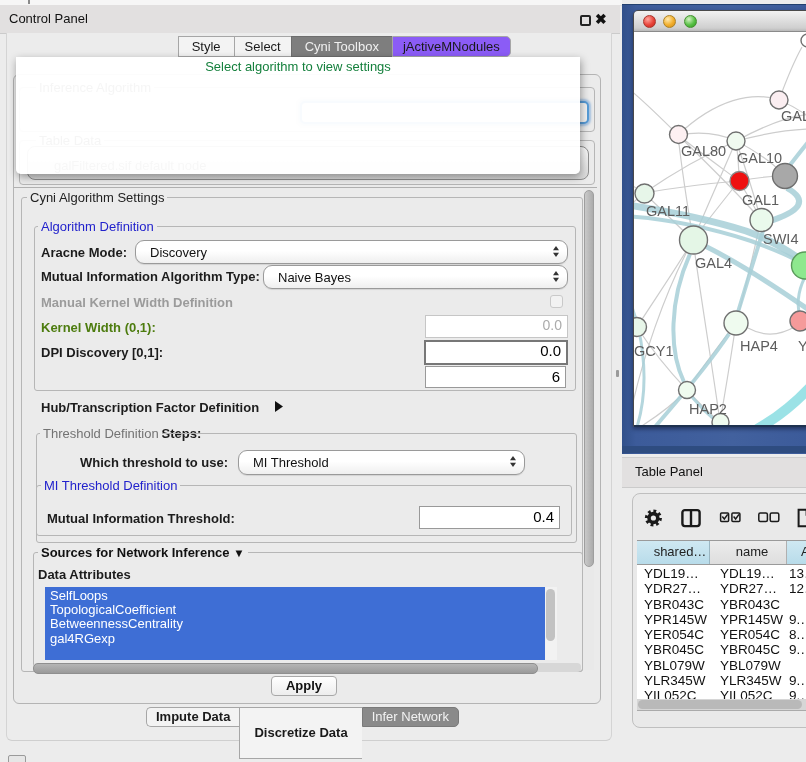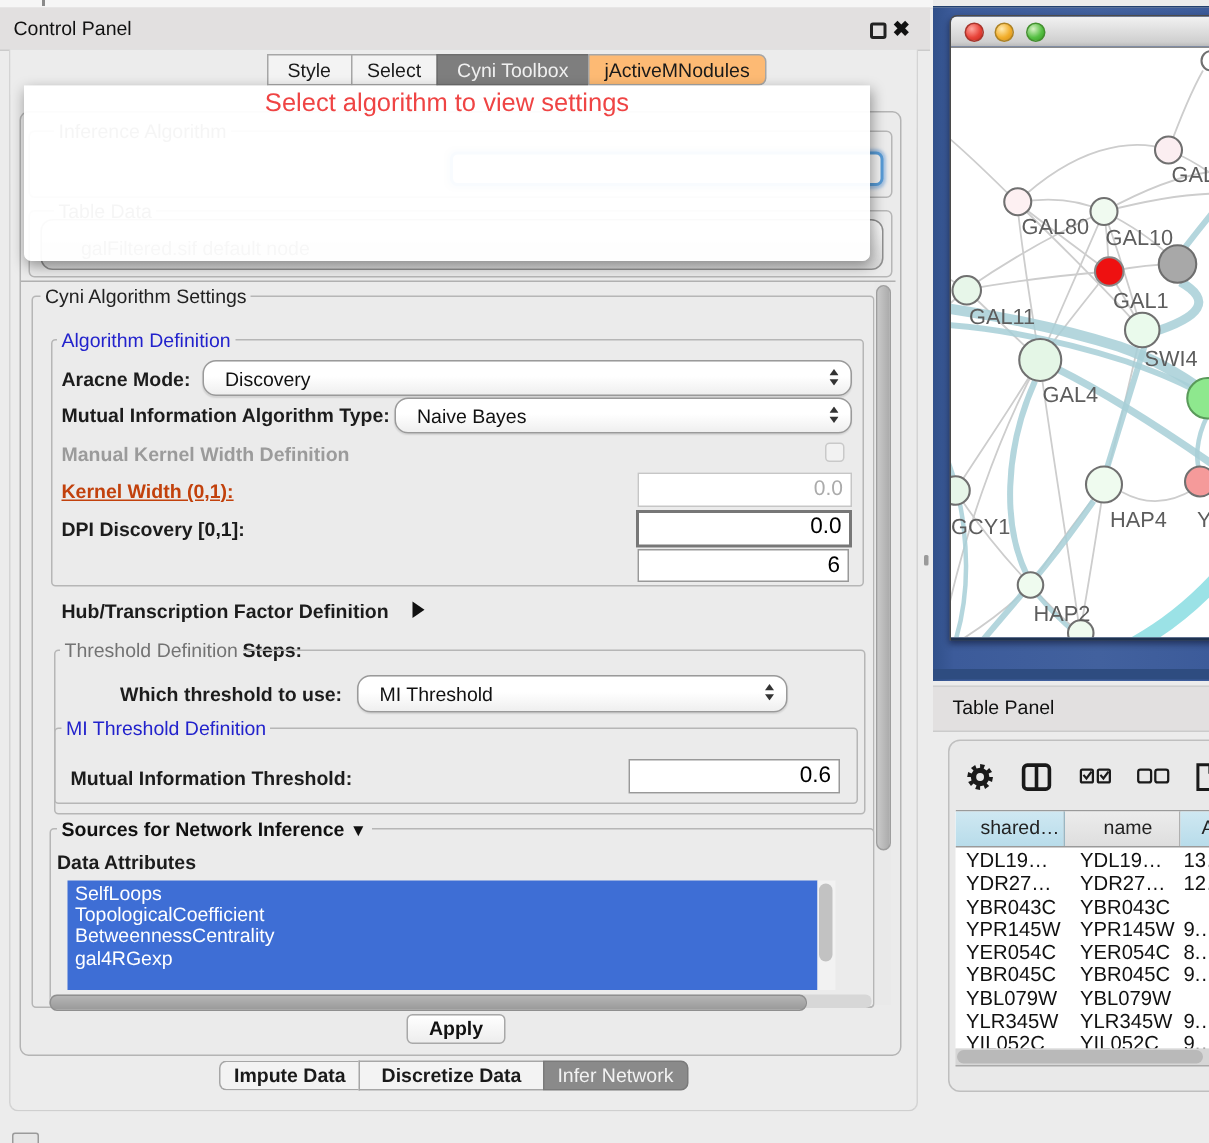--- a/index.html
+++ b/index.html
@@ -32,37 +32,37 @@
       <line x1="3" y1="3" x2="3" y2="11" stroke="#5a8a5a" stroke-width="1.4"></line>
       <line x1="3" y1="11" x2="9" y2="11" stroke="#5a8a5a" stroke-width="1.4"></line>
       <line x1="3" y1="6" x2="9" y2="5" stroke="#5a8a5a" stroke-width="1.2"></line>
       <circle cx="3" cy="2.6" r="2.4" fill="#4caf50" stroke="#2c7c30" stroke-width="0.8"></circle>
       <circle cx="9.6" cy="5" r="2.4" fill="#4caf50" stroke="#2c7c30" stroke-width="0.8"></circle>
       <circle cx="9.6" cy="11" r="2.4" fill="#4caf50" stroke="#2c7c30" stroke-width="0.8"></circle>
     </svg>Network</div>
   <div style="background:#f3f3f3;border:1px solid #a6a6a6;border-right:none;height:19px;line-height:19px;padding:0 13px;">Style</div>
   <div style="background:#f3f3f3;border:1px solid #a6a6a6;border-right:none;height:19px;line-height:19px;padding:0 10px;">Select</div>
   <div style="background:#7e7e7e;border:1px solid #6e6e6e;border-right:none;height:19px;line-height:19px;padding:0 13px;color:#f0f0f0;">Cyni Toolbox</div>
-  <div style="background:#fdba74;border:1px solid #a6a6a6;border-radius:0 5px 5px 0;height:19px;line-height:19px;padding:0 10px;">jActiveMNodules</div>
+  <div style="background:#8b5cf6;border:1px solid #a6a6a6;border-radius:0 5px 5px 0;height:19px;line-height:19px;padding:0 10px;">jActiveMNodules</div>
 </div>
 
 <div class="abs" style="left:13px;top:74px;width:586px;height:628px;background:#ebebeb;border:1px solid #b4b4b4;border-radius:6px;"></div>
 <div class="abs" style="left:14px;top:187px;width:583px;height:1px;background:#b0b0b0;"></div>
 
 <div class="gbox" style="left:19px;top:87px;width:574px;height:43px;background:#ebebeb;"></div>
 <div class="glabel" style="left:36px;top:81px;color:#222;">Inference Algorithm</div>
 <div class="abs" style="left:300px;top:101px;width:285px;height:19px;border-radius:5px;border:2.5px solid #579bd6;box-shadow:0 0 2px 1.5px rgba(100,155,215,0.5);background:#f2f2f2;"></div>
 <div class="gbox" style="left:19px;top:140px;width:574px;height:43px;background:#ebebeb;"></div>
 <div class="glabel" style="left:36px;top:134px;color:#222;">Table Data</div>
 <div class="abs" style="left:27px;top:146px;width:560px;height:32px;border:1px solid #8f8f8f;border-radius:8px;background:linear-gradient(#fafafa,#d8d8d8);overflow:hidden;">
   <div style="position:absolute;left:26px;top:11px;font-size:13px;color:#444;">galFiltered.sif default node</div>
 </div>
 
 <div class="abs" style="left:16px;top:57px;width:564px;height:117px;background:rgba(255,255,255,0.955);border-radius:0 0 5px 5px;box-shadow:1px 3px 9px rgba(0,0,0,0.38);z-index:30;">
-  <div style="position:absolute;left:0;top:2px;width:100%;text-align:center;font-size:17px;color:#ef4444;">Select algorithm to view settings</div>
+  <div style="position:absolute;left:0;top:2px;width:100%;text-align:center;font-size:13px;color:#15803d;">Select algorithm to view settings</div>
 </div>
 
 <div id="settings">
 
 <div class="gbox" style="left:21px;top:197px;width:560px;height:473px;border-radius:3px;"></div>
 <div class="glabel" style="left:27px;top:191px;color:#222;">Cyni Algorithm Settings</div>
 
 <div class="gbox" style="left:34px;top:226px;width:540px;height:163px;border-radius:3px;"></div>
 <div class="glabel" style="left:38px;top:220px;color:#2222cc;">Algorithm Definition</div>
 
@@ -80,21 +80,21 @@
   <div class="ctext">Naive Bayes</div>
   <svg class="spin" style="top:5px;right:8px;width:6px;" width="6" height="11" viewBox="0 0 6 11">
         <path d="M3 0 L6 4.2 L0 4.2 Z" fill="#333"></path>
         <path d="M3 11 L6 6.8 L0 6.8 Z" fill="#333"></path>
       </svg>
 </div>
 
 <div class="blabel" style="left:41px;top:295px;color:#9b9b9b;">Manual Kernel Width Definition</div>
 <div class="abs" style="left:550px;top:295px;width:11px;height:11px;background:#f2f2f2;border:1px solid #c9c9c9;border-radius:3px;"></div>
 
-<div class="blabel" style="left:41px;top:320px;color:#c2410c;text-decoration:underline;">Kernel Width (0,1):</div>
+<div class="blabel" style="left:41px;top:320px;color:#4d7c0f;">Kernel Width (0,1):</div>
 <div class="field" style="left:425px;top:315px;width:136px;height:20px;border:1px solid #c6c6c6;color:#ababab;padding:1px 5px 0 0;">0.0</div>
 
 <div class="blabel" style="left:41px;top:345px;">DPI Discovery [0,1]:</div>
 <div class="field" style="left:424px;top:340px;width:135px;height:21px;border:2px solid #777777;padding:0 5px 0 0;font-size:15px;">0.0</div>
 
 <div class="blabel" style="left:41px;top:390px;margin-top:36px;">Mutual Information Steps:</div>
 <div class="field" style="left:425px;top:366px;width:134px;height:19px;border:1.5px solid #999;padding:1px 5px 0 0;font-size:15px;">6</div>
 
 <div class="blabel" style="left:41px;top:400px;">Hub/Transcription Factor Definition</div>
 <svg class="abs" style="left:273px;top:400px;" width="11" height="13" viewBox="0 0 11 13">
@@ -109,21 +109,21 @@
   <div class="ctext">MI Threshold</div>
   <svg class="spin" style="top:5px;right:8px;width:6px;" width="6" height="11" viewBox="0 0 6 11">
         <path d="M3 0 L6 4.2 L0 4.2 Z" fill="#333"></path>
         <path d="M3 11 L6 6.8 L0 6.8 Z" fill="#333"></path>
       </svg>
 </div>
 
 <div class="gbox" style="left:36px;top:485px;width:534px;height:49px;border-radius:3px;"></div>
 <div class="glabel" style="left:41px;top:479px;color:#2222cc;">MI Threshold Definition</div>
 <div class="blabel" style="left:47px;top:511px;">Mutual Information Threshold:</div>
-<div class="field" style="left:419px;top:506px;width:134px;height:20px;border:1.5px solid #999;padding:1px 5px 0 0;font-size:15px;">0.6</div>
+<div class="field" style="left:419px;top:506px;width:134px;height:20px;border:1.5px solid #999;padding:1px 5px 0 0;font-size:15px;">0.4</div>
 
 <div class="gbox" style="left:33px;top:552px;width:548px;height:118px;border-radius:3px;"></div>
 <div class="glabel" style="left:38px;top:546px;color:#111;font-weight:bold;">Sources for Network Inference <span style="font-size:11.5px;">▼</span></div>
 <div class="blabel" style="left:38px;top:567px;">Data Attributes</div>
 
 <div class="abs" style="left:45px;top:587px;width:500px;height:73px;background:#3e6ed5;overflow:hidden;">
   <div style="position:absolute;left:5px;top:2px;font-size:13px;line-height:14.2px;color:#fff;">SelfLoops<br>TopologicalCoefficient<br>BetweennessCentrality<br>gal4RGexp</div>
 </div>
 <div class="abs" style="left:545px;top:587px;width:12px;height:73px;background:#f2f2f2;"></div>
 <div class="abs" style="left:546px;top:589px;width:9px;height:52px;background:#c2c2c2;border-radius:5px;"></div>
@@ -132,21 +132,21 @@
 <div class="abs" style="left:33px;top:663px;width:503px;height:9px;background:linear-gradient(#b5b5b5,#9a9a9a);border:1px solid #8f8f8f;border-radius:5px;"></div>
 </div>
 
 <div class="abs" style="left:583px;top:188px;width:11px;height:482px;background:#e9e9e9;"></div>
 <div class="abs" style="left:584px;top:190px;width:8px;height:375px;background:linear-gradient(90deg,#c9c9c9,#ababab);border:1px solid #9e9e9e;border-radius:5px;"></div>
 
 <div class="abs" style="left:271px;top:676px;width:64px;height:18px;background:linear-gradient(#ffffff,#ededed);border:1px solid #a8a8a8;border-radius:4px;text-align:center;font-size:13px;font-weight:bold;color:#111;line-height:18px;">Apply</div>
 
 <div id="bottabs" class="abs" style="left:146px;top:707px;height:20px;display:flex;font-size:13px;font-weight:bold;color:#1a1a1a;">
   <div style="background:#f3f3f3;border:1px solid #a6a6a6;border-right:none;border-radius:5px 0 0 5px;height:18px;line-height:18px;padding:0 9px;">Impute Data</div>
-  <div style="background:#f3f3f3;border:1px solid #a6a6a6;border-right:none;height:18px;line-height:18px;padding:0 14px;">Discretize Data</div>
+  <div style="background:#f3f3f3;border:1px solid #a6a6a6;border-right:none;height:18px;line-height:18px;padding:16px 14px;">Discretize Data</div>
   <div style="background:#8a8a8a;border:1px solid #7a7a7a;border-radius:0 5px 5px 0;height:18px;line-height:18px;padding:0 9px;color:#f2f2f2;font-weight:normal;">Infer Network</div>
 </div>
 
 <div class="abs" style="left:8px;top:755px;width:16px;height:10px;background:#e6e6e6;border:1px solid #9a9a9a;border-radius:2px;"></div>
 
 <div class="abs" style="left:616px;top:370px;width:3px;height:7px;background:#9a9a9a;border-radius:1px;"></div>
 
 <div id="netzone">
 
 <div class="abs" style="left:622px;top:4px;width:184px;height:449px;background:linear-gradient(90deg,#31508a 0,#3c5b9a 14px,#42619e 60%,#3c5b9a);border-top:1px solid #22406e;"></div>

